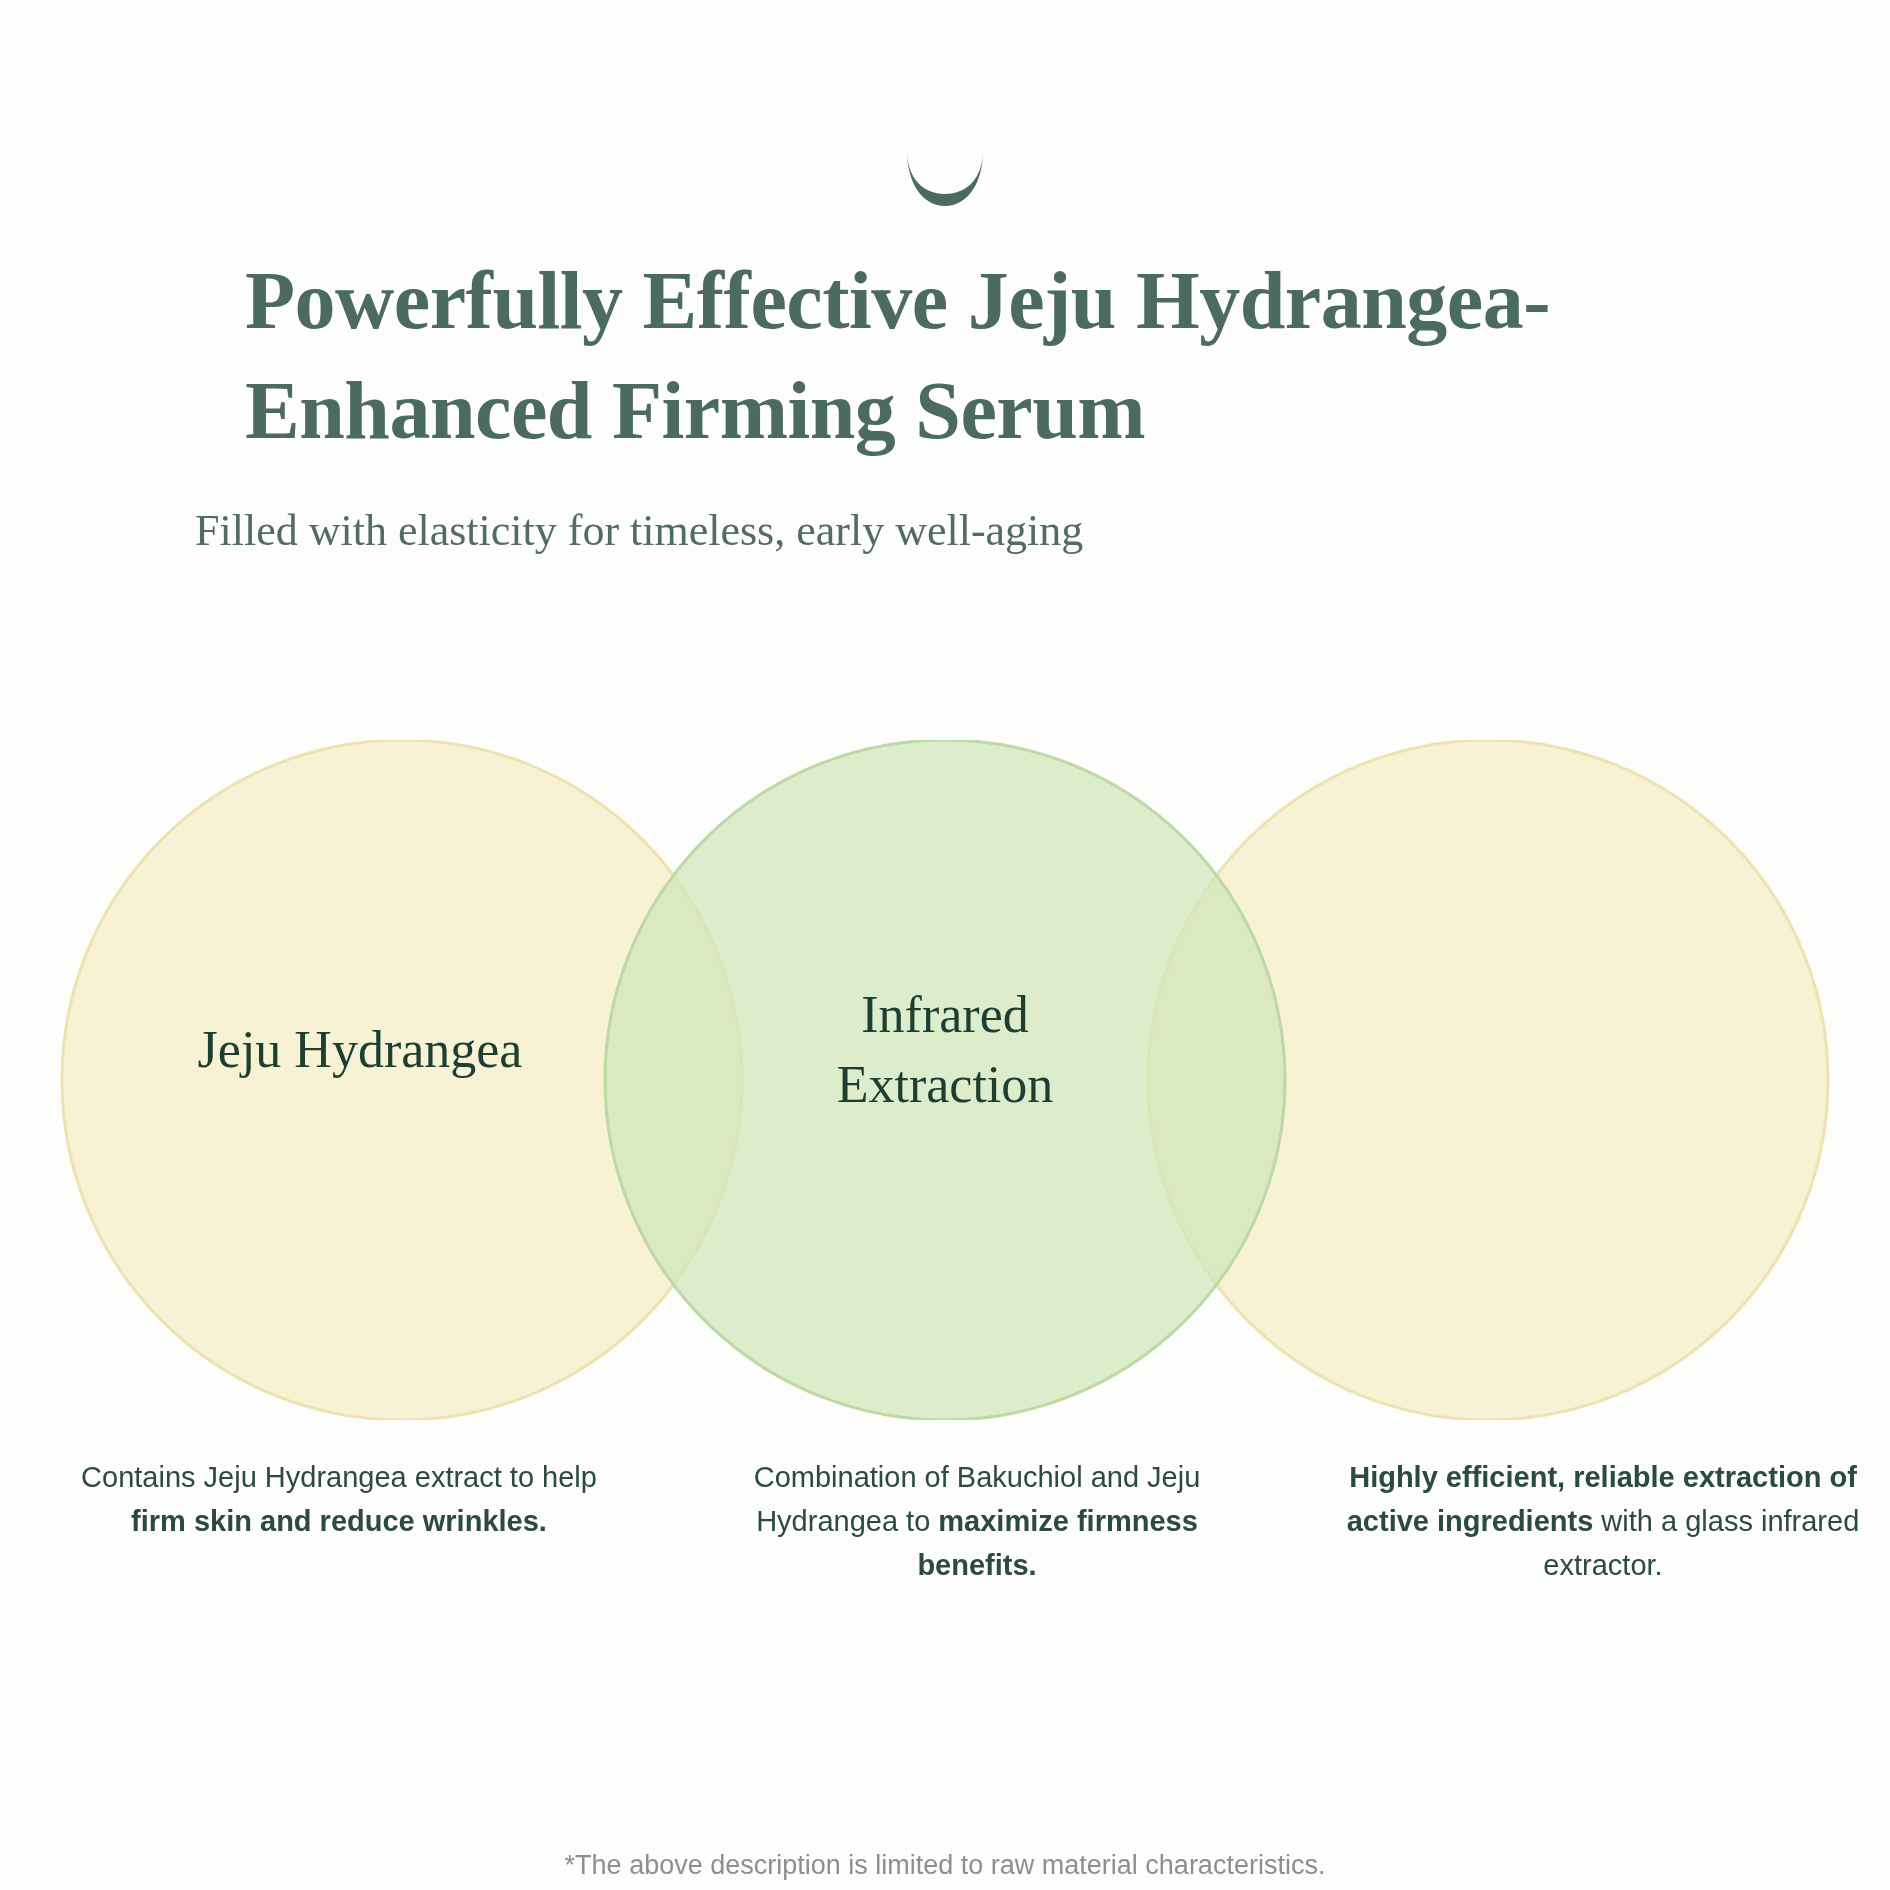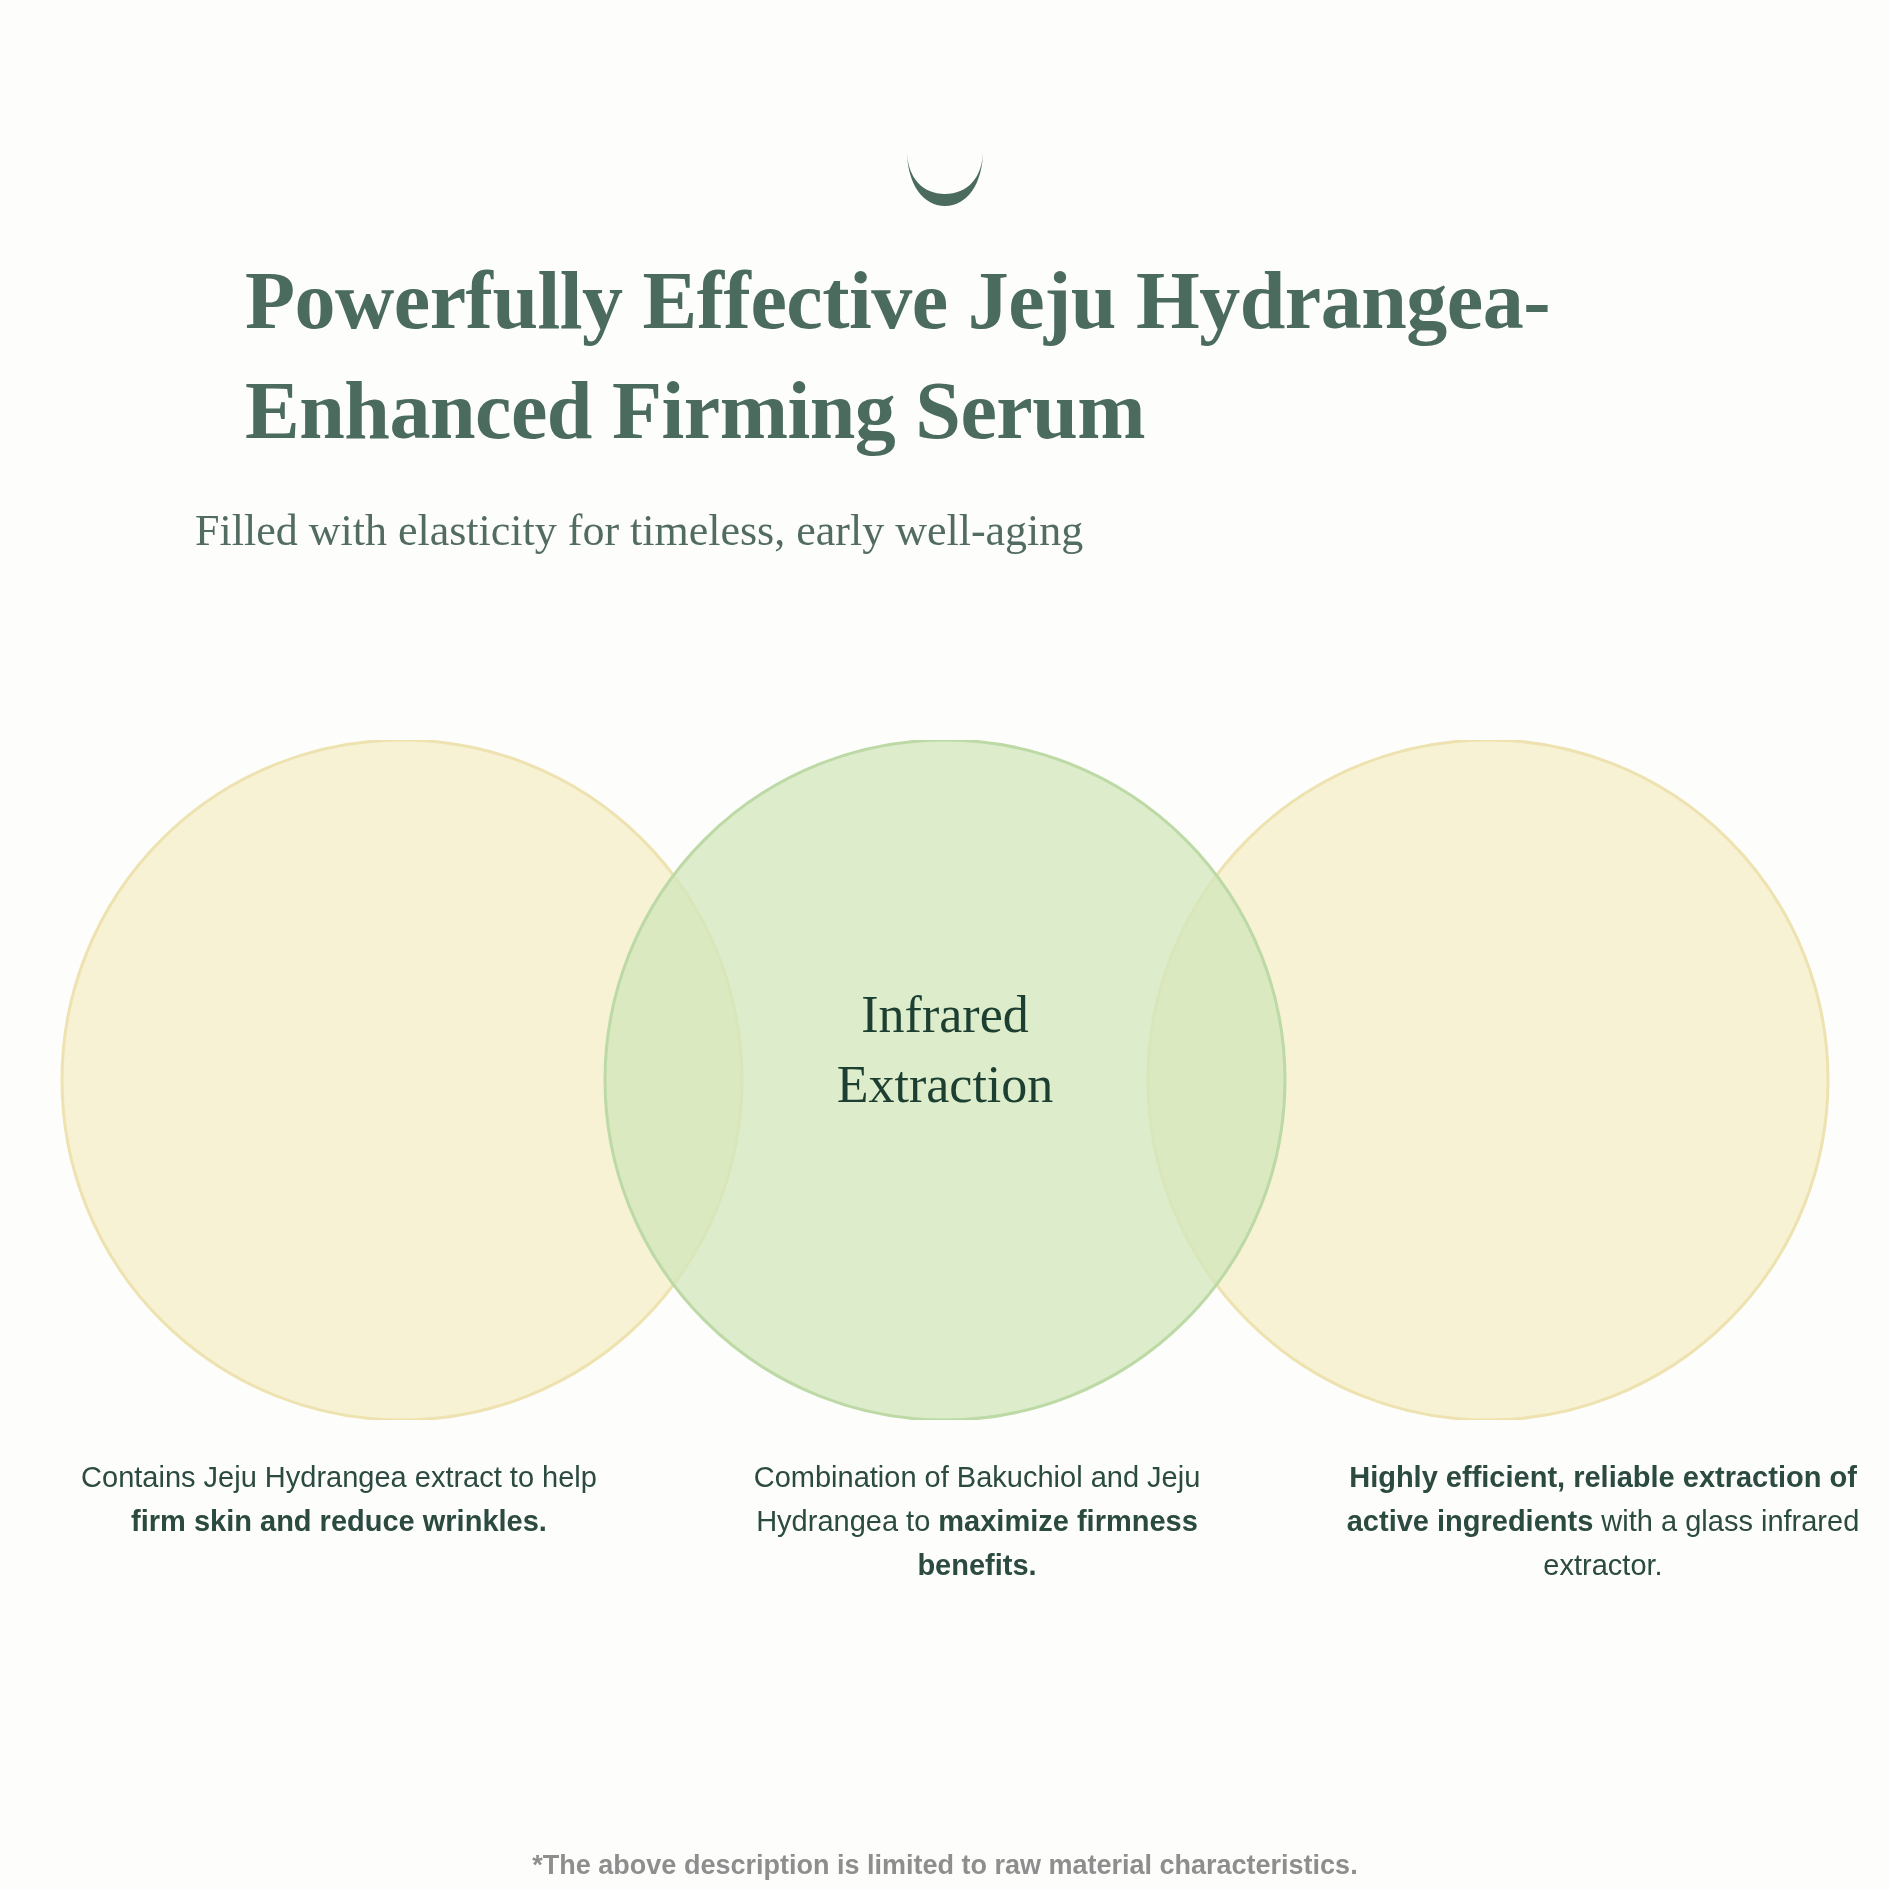--- a/index.html
+++ b/index.html
@@ -112,21 +112,21 @@
   .caption b { font-weight: 700; }
 
   
   .footnote {
     position: absolute;
     top: 1850px;
     left: 0;
     width: 1890px;
     text-align: center;
     font-family: "Liberation Sans", sans-serif;
-    font-weight: 700;
+    font-weight: 400;
     font-size: 27px;
     color: #8E8E8E;
   }
 </style>
 </head>
 <body style="background: rgb(253, 253, 251);">
 
 <div class="page">
 
   <div class="header">
@@ -146,20 +146,21 @@
 
     <svg width="1890" height="680" viewBox="0 0 1890 680">
 
       <circle id="c-left" cx="402" cy="340" r="340" fill="#F7F2D3" stroke="#EDE2B0" stroke-width="3"></circle>
 
       <circle id="c-right" cx="1488" cy="340" r="340" fill="#F7F2D3" stroke="#EDE2B0" stroke-width="3"></circle>
 
       <circle id="c-mid" cx="945" cy="340" r="340" fill="#D3E7BD" fill-opacity="0.78" stroke="#BCD9A6" stroke-width="3"></circle>
     </svg>
 
+    <div class="circle-label label-left">Jeju Hydrangea</div>
 
     <div class="circle-label label-mid">Infrared
 Extraction</div>
 
   </div>
 
   <div class="captions">
     <div class="caption left"><span>Contains Jeju Hydrangea extract to help </span><b>firm skin and reduce wrinkles.</b></div>
     <div class="caption right"><span>Combination of Bakuchiol and Jeju Hydrangea to </span><b>maximize firmness benefits.</b></div>
     <div class="caption mid"><b>Highly efficient, reliable extraction of active ingredients</b><span> with a glass infrared extractor.</span></div>

